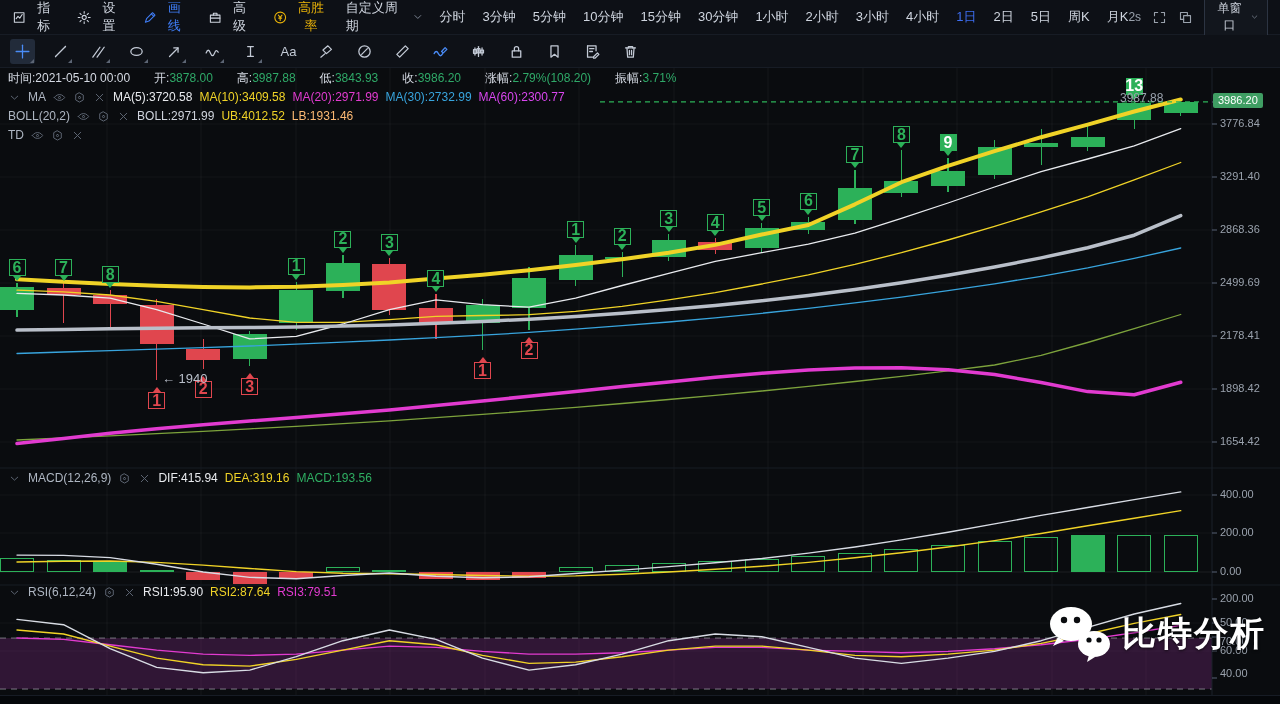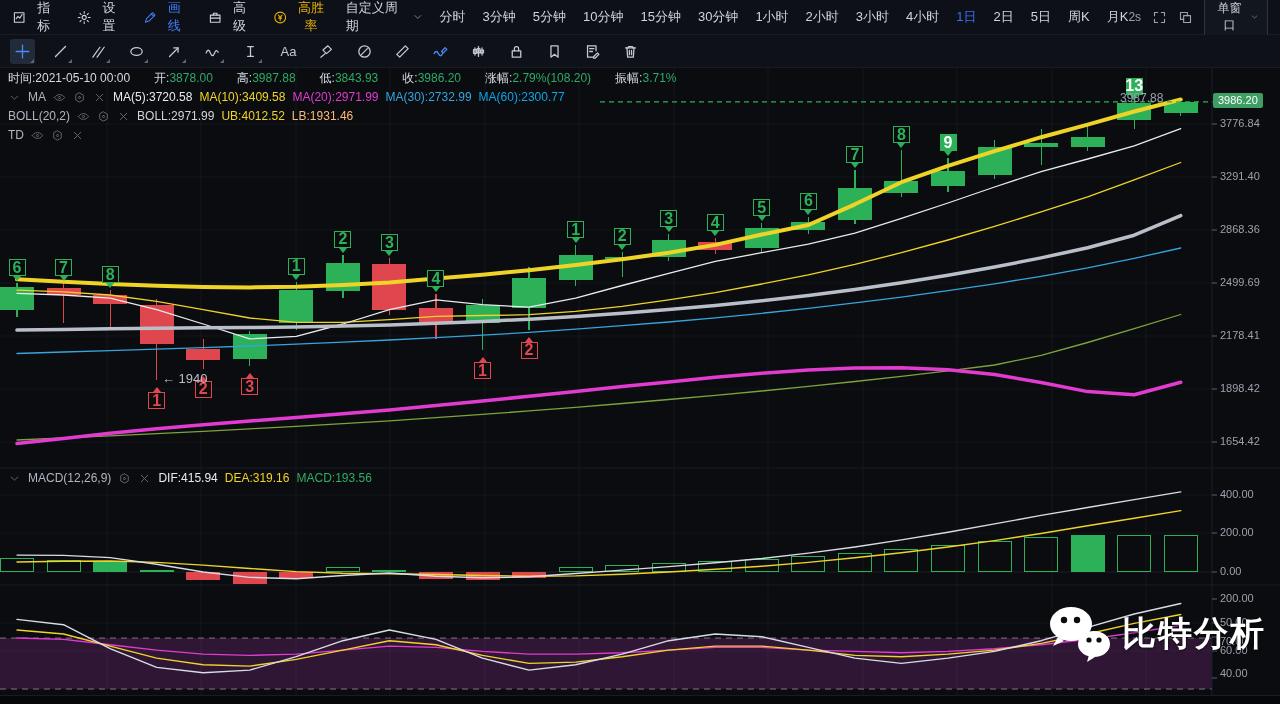--- a/index.html
+++ b/index.html
@@ -568,21 +568,21 @@
       </span>
       <span class="ric">
         <svg viewBox="0 0 24 24" width="13" height="13" fill="none" stroke="currentColor" stroke-width="1.8" stroke-linecap="round" stroke-linejoin="round">
           <path d="M6 6l12 12M18 6L6 18"></path>
         </svg>
       </span>
       <span style="color: rgb(232, 234, 238);">MA(5):3720.58</span>
       <span style="color: rgb(240, 211, 39);">MA(10):3409.58</span>
       <span style="color: rgb(226, 59, 208);">MA(20):2971.99</span>
       <span style="color: rgb(56, 164, 221);">MA(30):2732.99</span>
-      <span style="color: #0ea5e9; text-align: center;">MA(60):2300.77</span>
+      <span style="color: #d946ef; text-align: center;">MA(60):2300.77</span>
     </div>
     <div class="irow" style="top: 109px;">
       <span class="rname">BOLL(20,2)</span>
       <span class="ric">
         <svg viewBox="0 0 24 24" width="13" height="13" fill="none" stroke="currentColor" stroke-width="1.8" stroke-linecap="round" stroke-linejoin="round">
           <path d="M2.5 12s3.5-5.5 9.5-5.5S21.5 12 21.5 12 18 17.5 12 17.5 2.5 12 2.5 12z"></path>
           <path d="M12 10a2 2 0 1 0 0 4a2 2 0 0 0 0-4"></path>
         </svg>
       </span>
       <span class="ric">
@@ -635,13 +635,35 @@
       </span>
       <span class="ric">
         <svg viewBox="0 0 24 24" width="13" height="13" fill="none" stroke="currentColor" stroke-width="1.8" stroke-linecap="round" stroke-linejoin="round">
           <path d="M6 6l12 12M18 6L6 18"></path>
         </svg>
       </span>
       <span style="color: rgb(232, 234, 238);">DIF:415.94</span>
       <span style="color: rgb(240, 211, 39);">DEA:319.16</span>
       <span style="color: rgb(47, 174, 98);">MACD:193.56</span>
     </div>
+    <div class="irow" style="top: 585px;">
+      <span class="ric">
+        <svg viewBox="0 0 24 24" width="13" height="13" fill="none" stroke="currentColor" stroke-width="1.8" stroke-linecap="round" stroke-linejoin="round">
+          <path d="M6 9.5l6 5.5 6-5.5"></path>
+        </svg>
+      </span>
+      <span class="rname">RSI(6,12,24)</span>
+      <span class="ric">
+        <svg viewBox="0 0 24 24" width="13" height="13" fill="none" stroke="currentColor" stroke-width="1.8" stroke-linecap="round" stroke-linejoin="round">
+          <path d="M12 3.5l7 4v9l-7 4-7-4v-9z"></path>
+          <path d="M12 10a2 2 0 1 0 0 4a2 2 0 0 0 0-4"></path>
+        </svg>
+      </span>
+      <span class="ric">
+        <svg viewBox="0 0 24 24" width="13" height="13" fill="none" stroke="currentColor" stroke-width="1.8" stroke-linecap="round" stroke-linejoin="round">
+          <path d="M6 6l12 12M18 6L6 18"></path>
+        </svg>
+      </span>
+      <span style="color: rgb(232, 234, 238);">RSI1:95.90</span>
+      <span style="color: rgb(240, 211, 39);">RSI2:87.64</span>
+      <span style="color: rgb(226, 59, 208);">RSI3:79.51</span>
+    </div>
   </div>
 
 </body></html>

